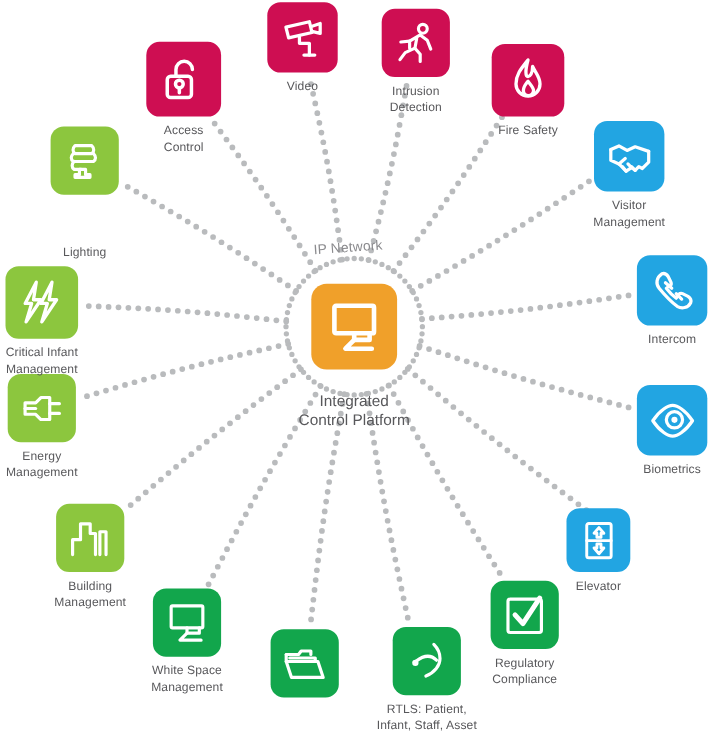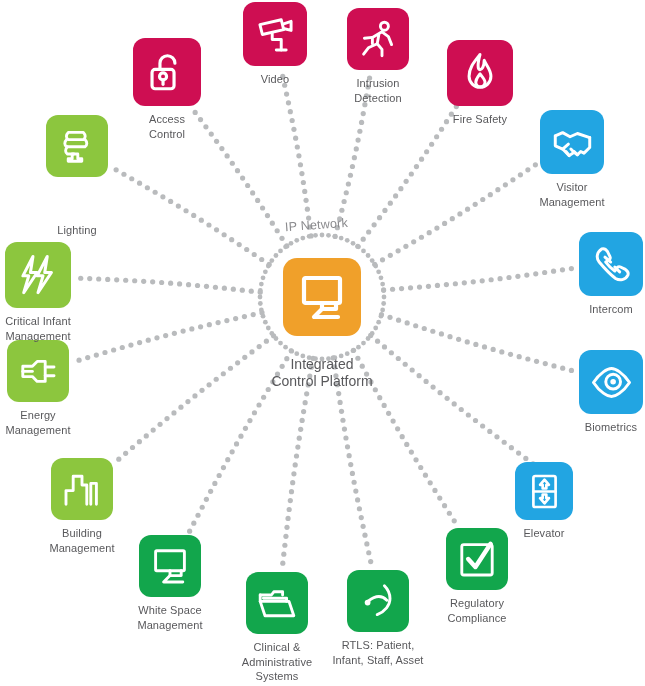--- a/index.html
+++ b/index.html
@@ -614,21 +614,21 @@
       <div class="node" style="left: 477px; top: 528px;">
         <div class="tile" style="background: rgb(18, 166, 76); width: 62px; height: 62px;">
           <svg width="40" height="40" viewBox="0 0 50 50" fill="none" stroke="#fff" stroke-width="3.6" stroke-linejoin="round" stroke-linecap="round">
             <rect x="6" y="7" width="38" height="38" rx="2.5"></rect>
             <path d="M14 25 L23 35 L42 6" stroke-width="5.6"></path>
           </svg>
         </div>
         <div class="label">Regulatory
 Compliance</div>
       </div>
-      <div class="node" style="left: 378px; top: 570px;">
+      <div class="node" style="left: 388px; top: 570px;">
         <div class="tile" style="background: rgb(18, 166, 76); width: 62px; height: 62px;">
           <svg width="40" height="40" viewBox="0 0 50 50" fill="none" stroke="#fff" stroke-width="3.6" stroke-linejoin="round" stroke-linecap="round">
             <circle cx="12" cy="27" r="3.6" fill="#fff" stroke="none"></circle>
             <path d="M13 25 C22 18 30 18 36 24"></path>
             <path d="M24 42 C34 38 40 30 40 22 C40 15 37 10 33 6"></path>
             <path d="M31 42 C40 36 46 29 46 20 C46 13 43 7 39 3" opacity="0"></path>
           </svg>
         </div>
         <div class="label">RTLS: Patient,
 Infant, Staff, Asset</div>
@@ -636,23 +636,20 @@
       <div class="node" style="left: 277px; top: 572px;">
         <div class="tile" style="background: rgb(18, 166, 76); width: 62px; height: 62px;">
           <svg width="40" height="40" viewBox="0 0 50 50" fill="none" stroke="#fff" stroke-width="3.6" stroke-linejoin="round" stroke-linecap="round">
             <path d="M4 15 L4 37 L44 37 L44 15 Z" stroke="none" fill="none"></path>
             <path d="M4 15 L18 15 L21 11 L32 11 L32 15"></path>
             <path d="M4 15 L4 23"></path>
             <path d="M4 23 L10 41 L46 41 L40 23 Z"></path>
             <path d="M8 19 L37 19 L37 23"></path>
           </svg>
         </div>
-        <div class="label">Clinical &amp;
-Administrative
-Systems</div>
       </div>
       <div class="node" style="left: 170px; top: 535px;">
         <div class="tile" style="background: rgb(18, 166, 76); width: 62px; height: 62px;">
           <svg width="40" height="40" viewBox="0 0 50 50" fill="none" stroke="#fff" stroke-width="3.6" stroke-linejoin="round" stroke-linecap="round">
             <rect x="7" y="6" width="36" height="25" rx="1.5"></rect>
             <path d="M25 31 L25 37 L39 37 L39 31"></path>
             <path d="M25 37 L17 45 L41 45"></path>
           </svg>
         </div>
         <div class="label">White Space

